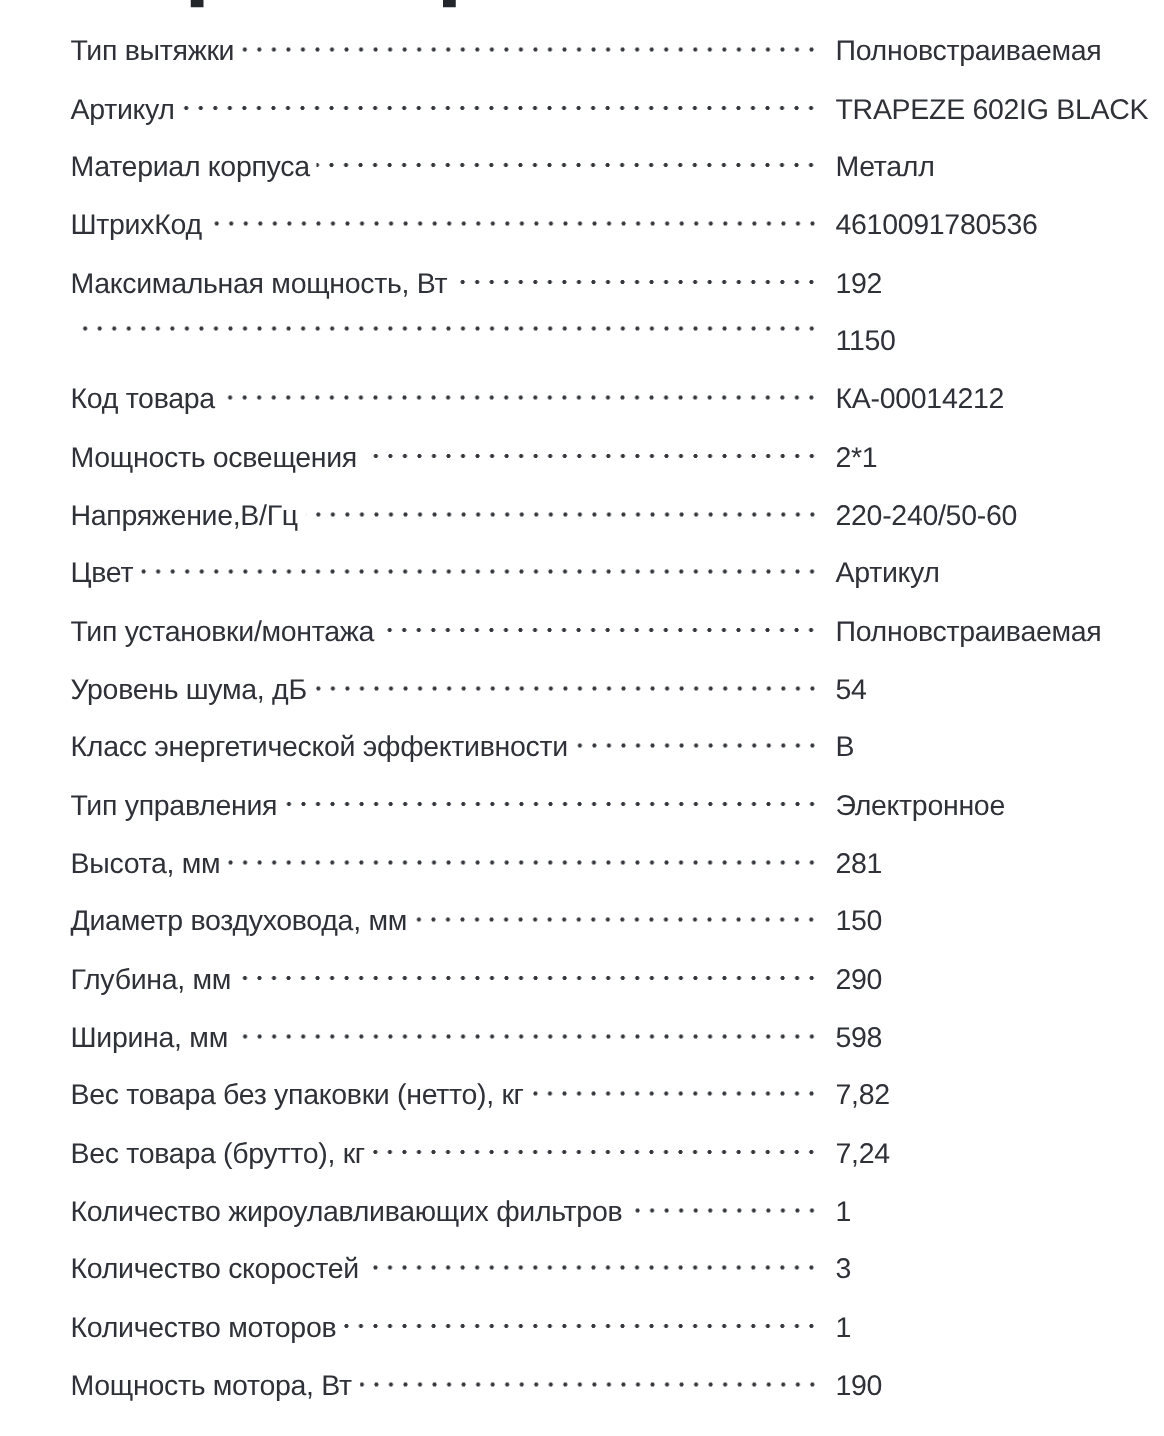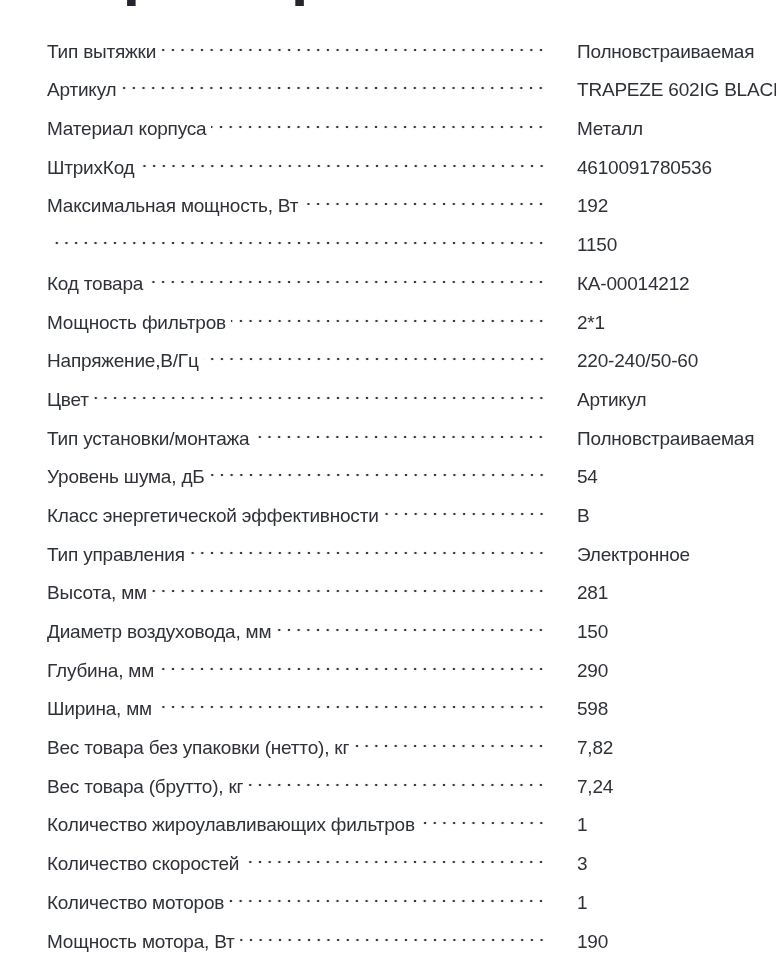--- a/index.html
+++ b/index.html
@@ -28,25 +28,24 @@
     letter-spacing: 0;
     color: #23262b;
     white-space: nowrap;
   }
   .specs-list {
     margin-top: 17px;
     padding: 0 4px 0 47px;
   }
   .spec-row {
     display: flex;
-    align-items: flex-end;
+    align-items: flex-start;
     height: 38.7px;
     font-size: 19px;
     letter-spacing: -0.2px;
-    gap: 20px;
   }
   .spec-left {
     display: flex;
     align-items: center;
     width: 501px;
     flex: none;
     min-width: 0;
   }
   .spec-label {
     flex: none;
@@ -128,21 +127,21 @@
   <div class="spec-row">
     <div class="spec-left">
       <span class="spec-label">Код товара</span>
       <span class="dot-leader"></span>
     </div>
     <span class="spec-value">КА-00014212</span>
   </div>
 
   <div class="spec-row">
     <div class="spec-left">
-      <span class="spec-label">Мощность фильтров</span>
+      <span class="spec-label">Мощность освещения</span>
       <span class="dot-leader"></span>
     </div>
     <span class="spec-value">2*1</span>
   </div>
 
   <div class="spec-row">
     <div class="spec-left">
       <span class="spec-label">Напряжение,В/Гц</span>
       <span class="dot-leader"></span>
     </div>

